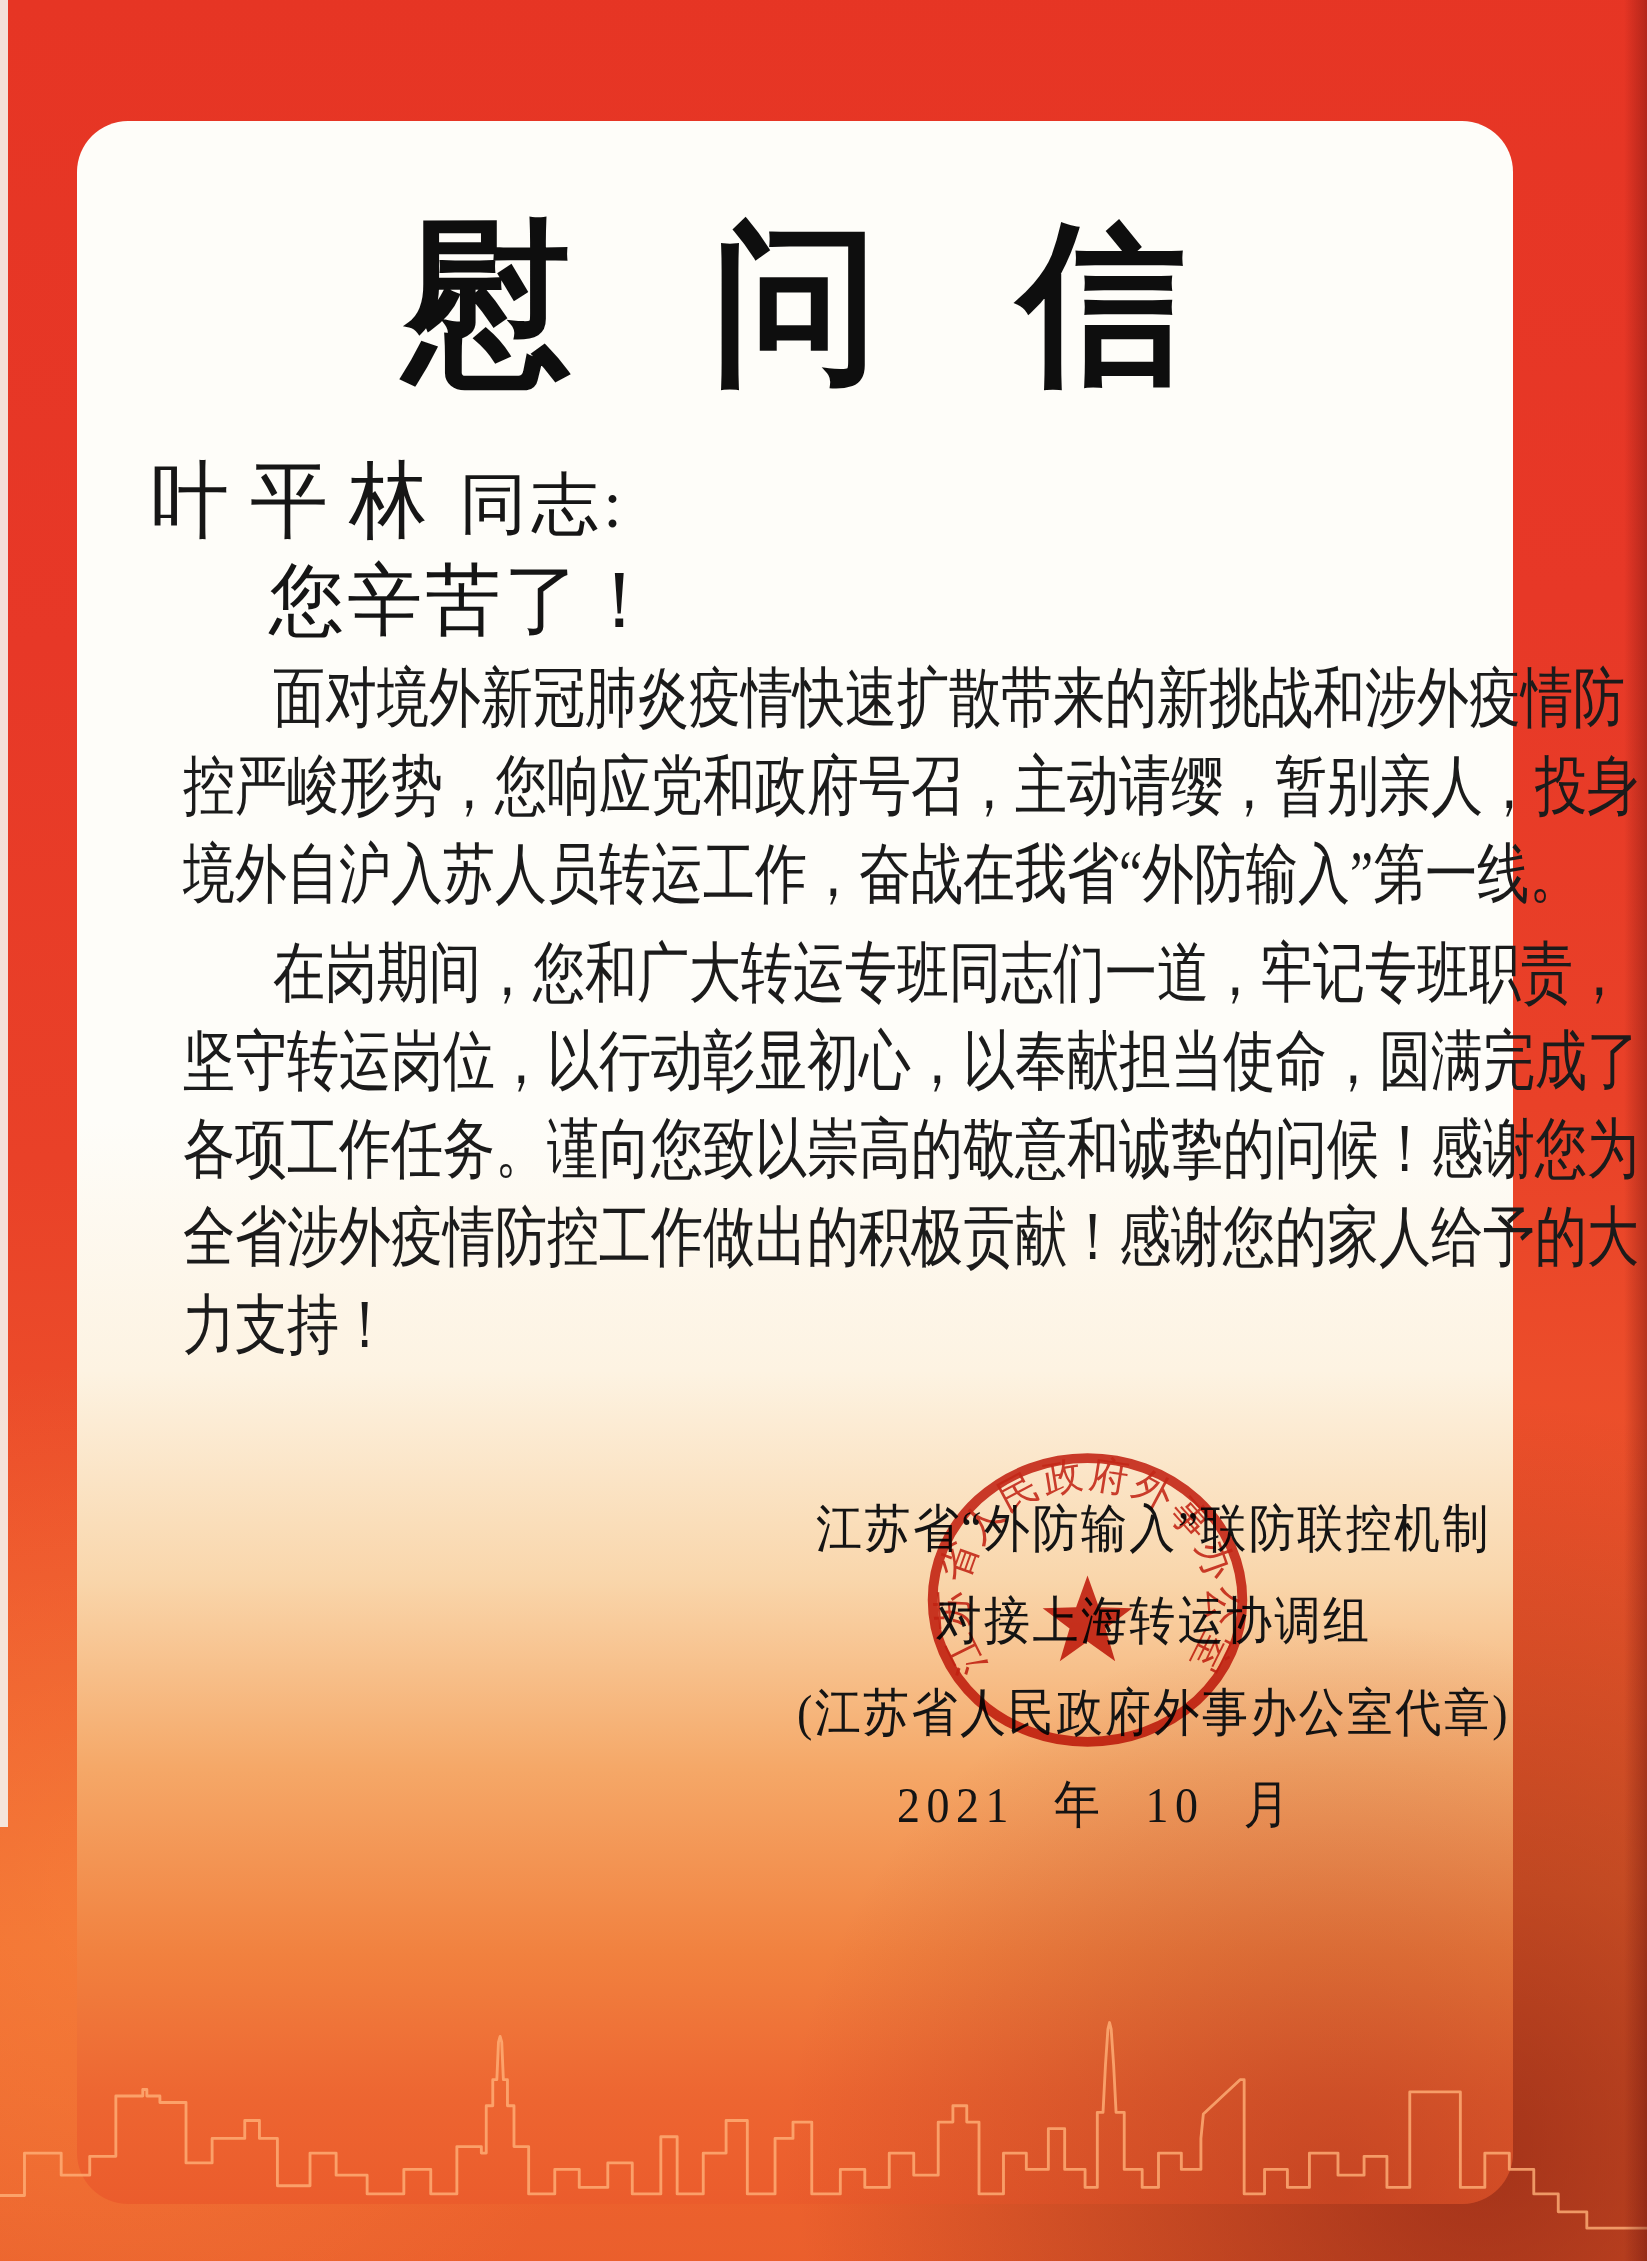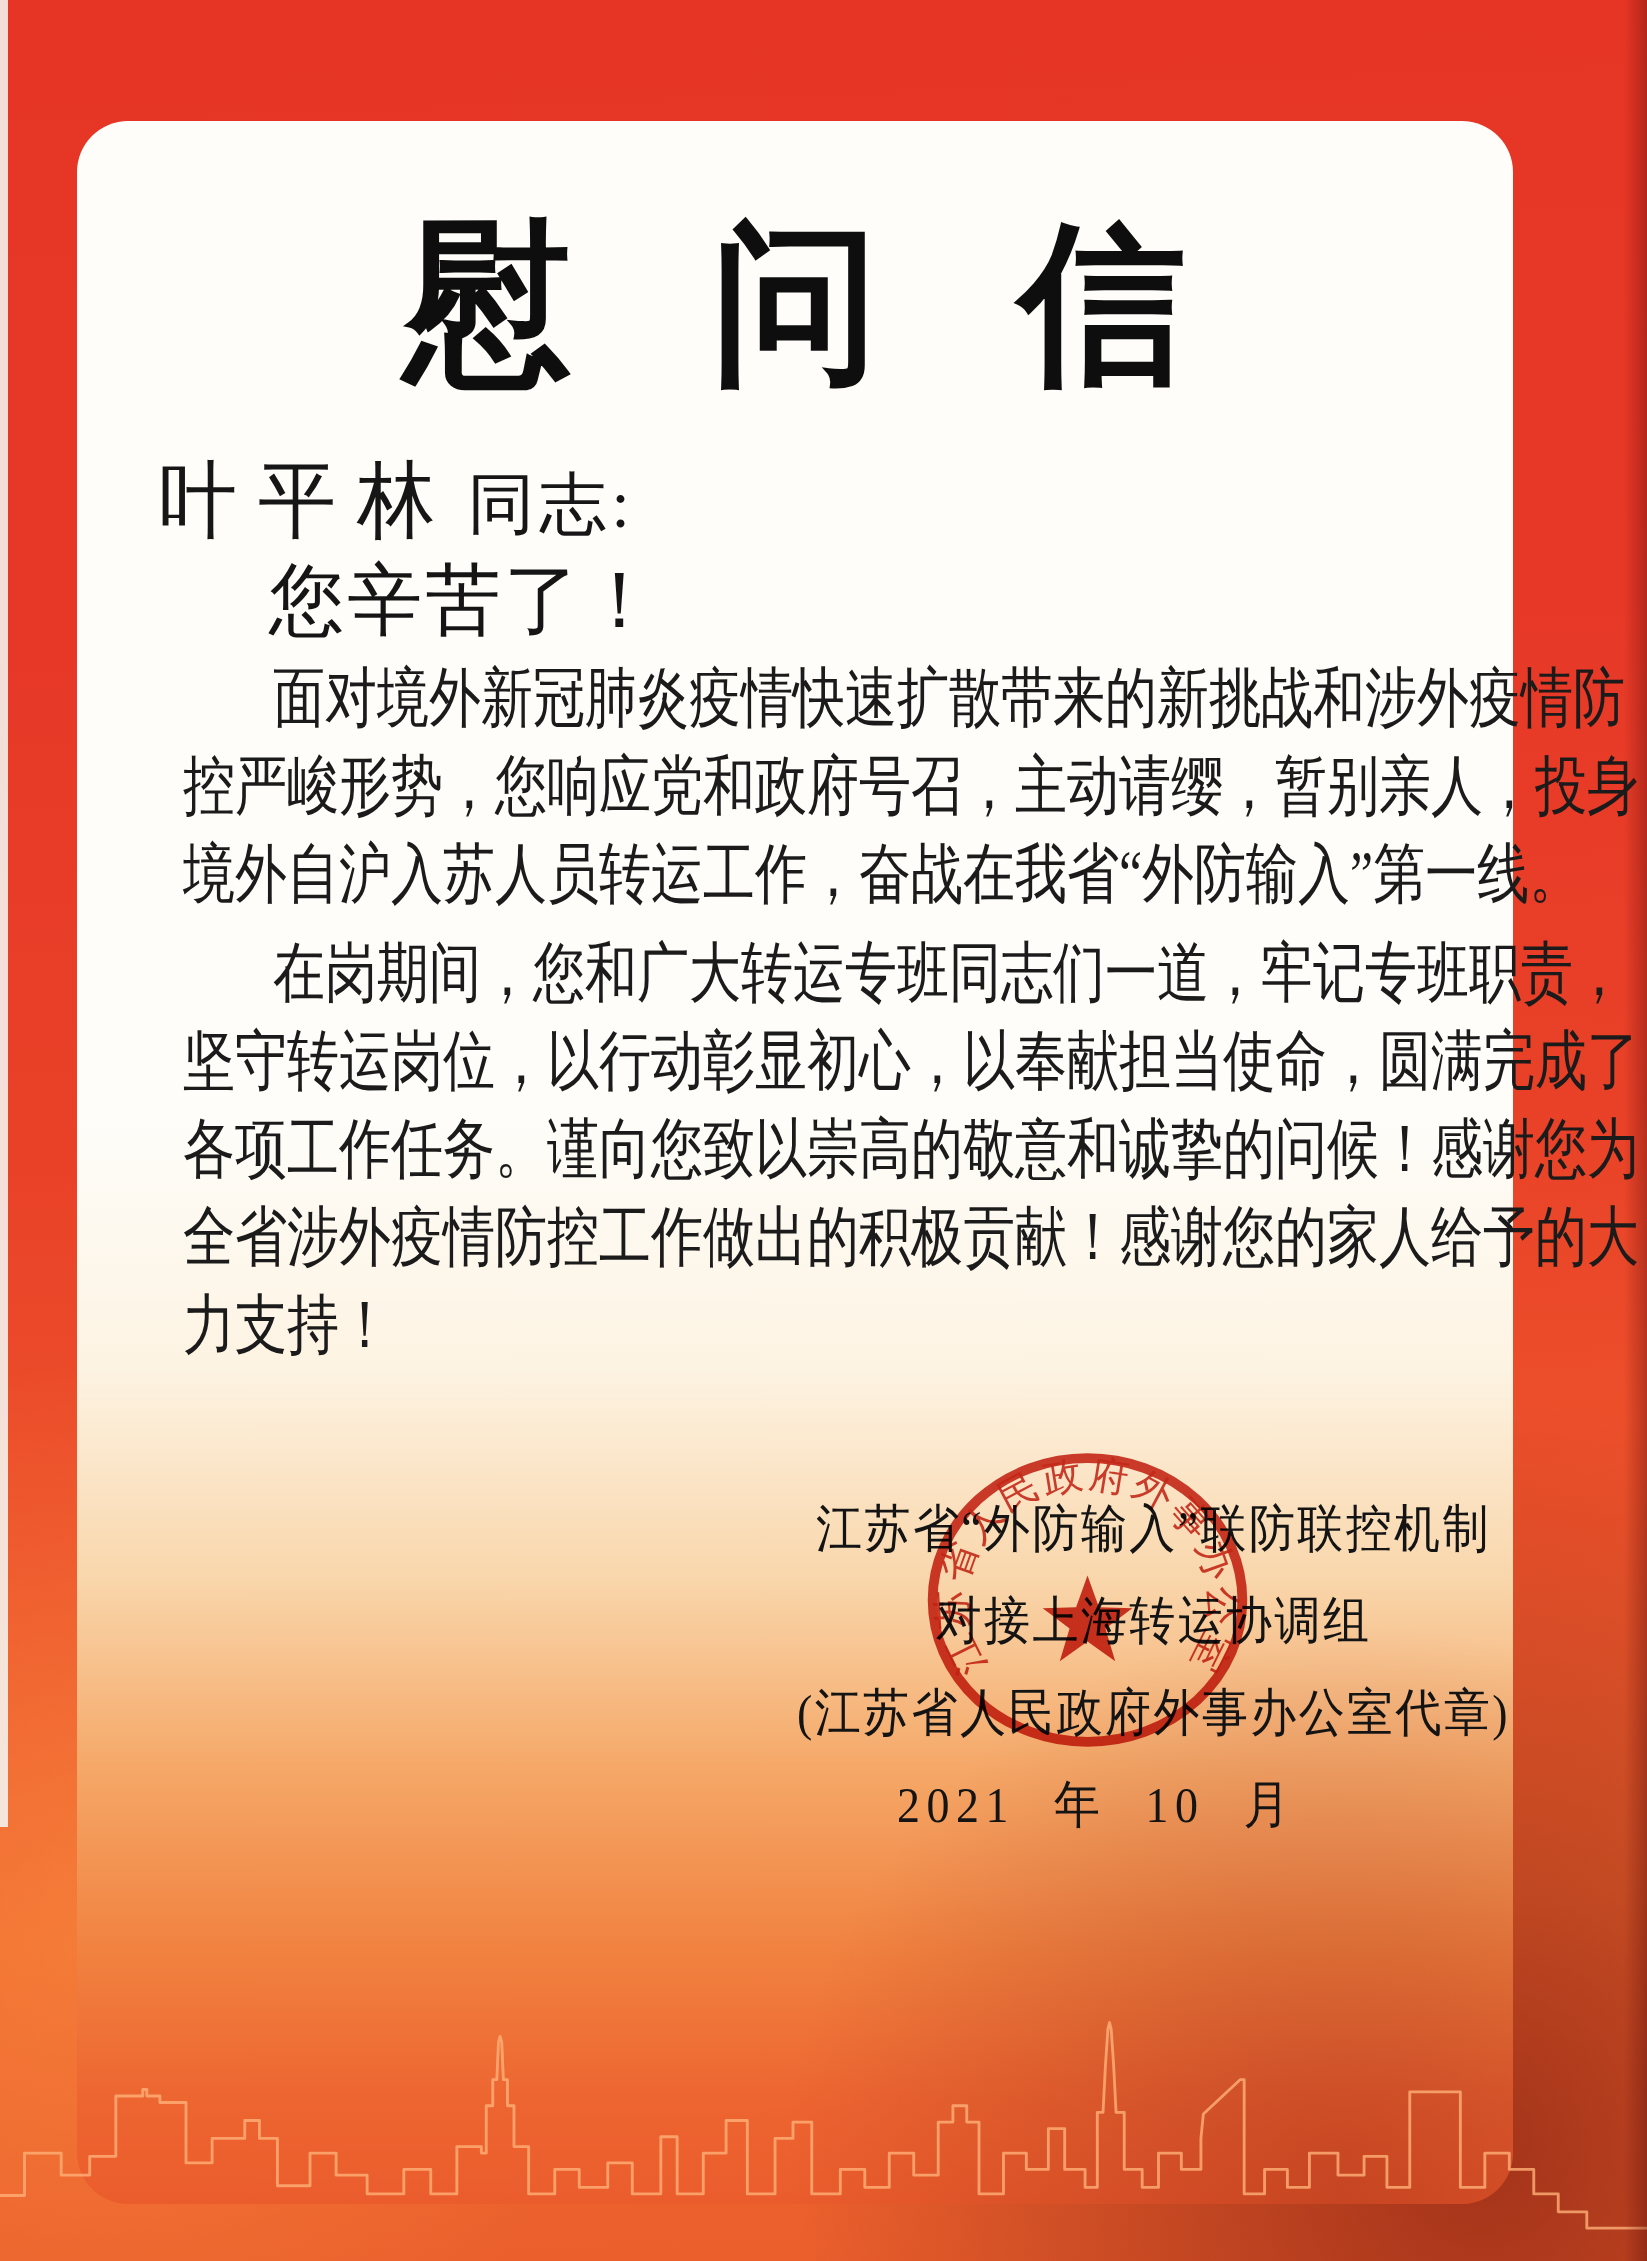--- a/index.html
+++ b/index.html
@@ -40,21 +40,21 @@
     background:radial-gradient(52% 36% at 88% 99%,rgba(140,30,18,.38),rgba(140,30,18,0) 75%);
   }
   
   .title{
     position:absolute;top:96px;left:0;width:100%;box-sizing:border-box;
     text-align:center;font-size:167px;font-weight:bold;color:#0e0e0e;
     letter-spacing:140px;padding-left:140px;line-height:1.05;
     transform:scaleY(1.05);
   }
   .salutation{
-    position:absolute;top:328px;left:82px;color:#161616;white-space:nowrap;
+    position:absolute;top:328px;left:74px;color:#161616;white-space:nowrap;
   }
   .salutation .name{
     font-size:78px;letter-spacing:21px;transform:scaleY(1.08);display:inline-block;
   }
   .salutation .suffix{
     font-size:67px;letter-spacing:4.9px;display:inline-block;margin-left:8.2px;
   }
   .greeting-line{
     position:absolute;top:427px;left:192px;font-size:75px;color:#151515;
     letter-spacing:3.3px;transform:scaleY(1.05);transform-origin:left top;

